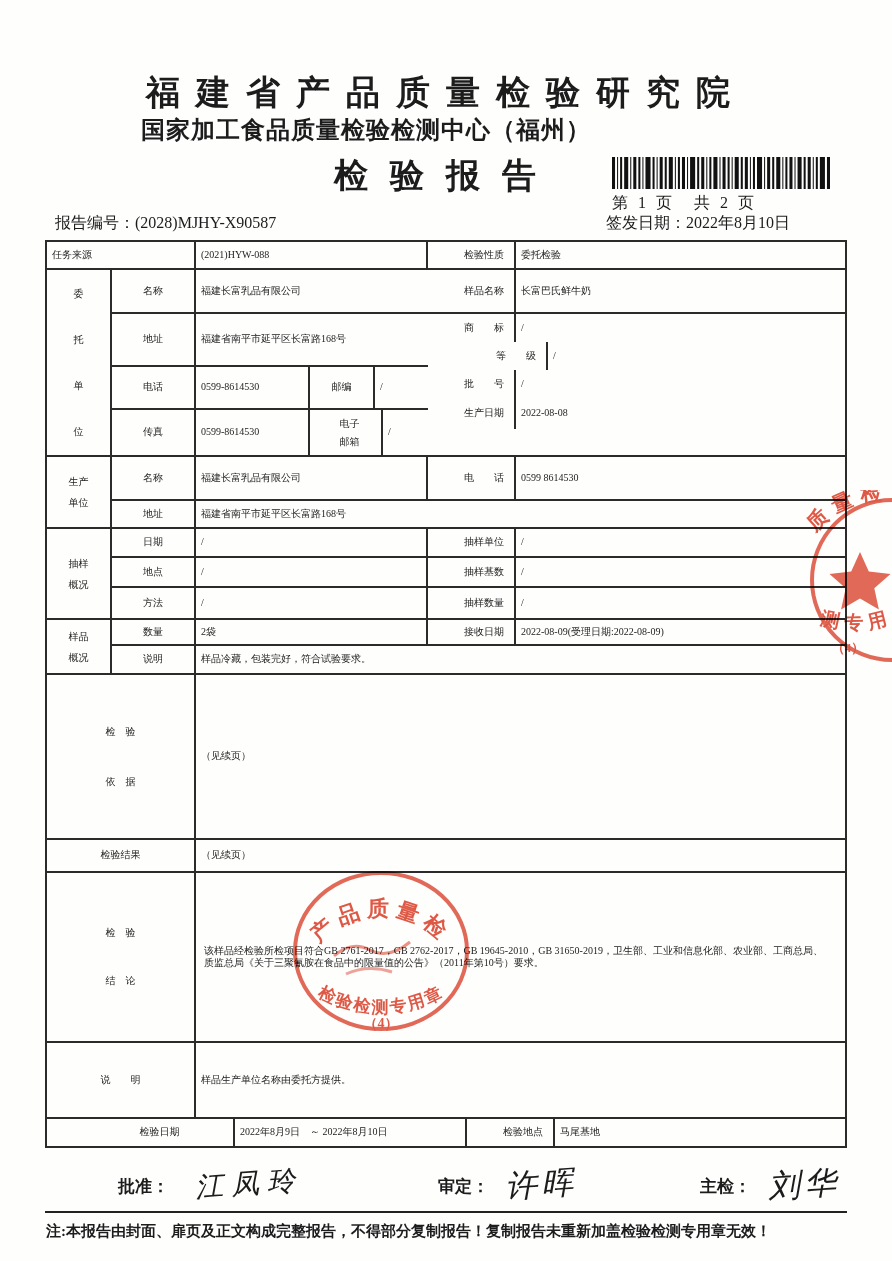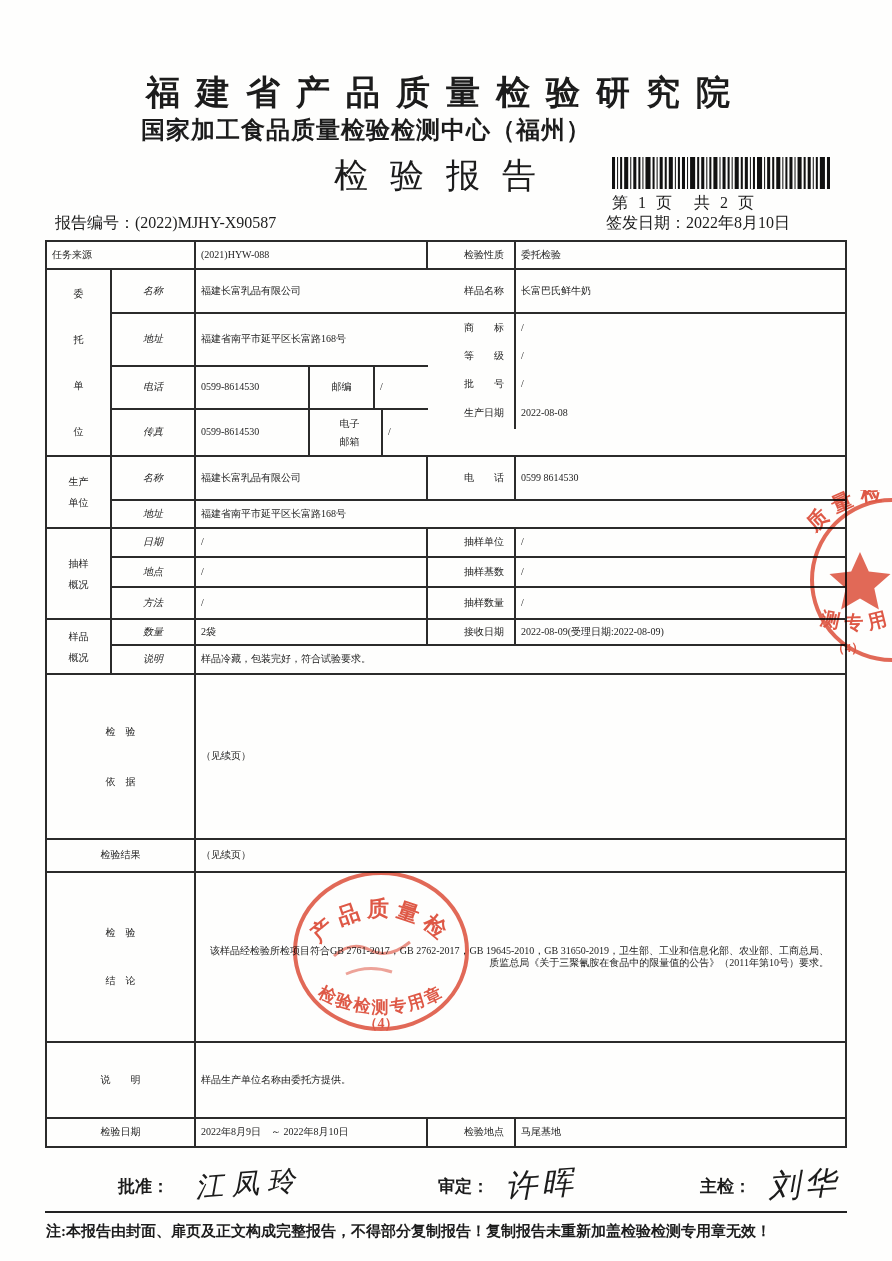--- a/index.html
+++ b/index.html
@@ -7,47 +7,47 @@
     position:relative;width:892px;height:1261px;background:#fefefd;
     font-family:"Liberation Serif","DejaVu Serif",serif;color:#1c1c1c;
     overflow:hidden;margin:0 auto;
   }
   
   .t1{position:absolute;top:70px;left:0;width:892px;text-align:center;
       font-size:34px;font-weight:bold;letter-spacing:16px;white-space:nowrap;}
   .t2{position:absolute;top:114px;left:0;width:732px;text-align:center;
       font-size:24px;font-weight:bold;letter-spacing:1px;}
   .t3{position:absolute;top:153px;left:0;width:892px;text-align:center;
-      font-size:34px;font-weight:normal;letter-spacing:22px;}
+      font-size:34px;font-weight:bold;letter-spacing:22px;}
   .barcode{position:absolute;left:612px;top:157px;width:218px;height:32px;}
   .pageinfo{position:absolute;left:612px;top:193px;font-size:16px;letter-spacing:3px;}
   .repno{position:absolute;left:55px;top:213px;font-size:16px;}
   .issue{position:absolute;left:606px;top:213px;font-size:16px;}
   
   .tbl{position:absolute;left:45px;top:240px;width:802px;height:908px;
        border:2px solid #2b2b2b;box-sizing:border-box;font-size:10px;line-height:1.25;}
   .band{display:flex;box-sizing:border-box;border-bottom:2px solid #2b2b2b;}
-  .band.last{border-bottom:none;}
+  .band.last{border-bottom:none;margin-left:39px;}
   .cell{box-sizing:border-box;border-right:2px solid #2b2b2b;display:flex;
         align-items:center;padding:0 5px;overflow:hidden;}
   .cell.end{border-right:none;}
   .lbl{justify-content:center;text-align:center;}
   .val{justify-content:flex-start;}
   .stack{display:flex;flex-direction:column;box-sizing:border-box;}
   .srow{display:flex;box-sizing:border-box;border-bottom:2px solid #2b2b2b;}
   .srow.last{border-bottom:none;}
-  .wA{flex:0 0 65px;}  .wB{flex:0 0 84px;font-style:italic;}  .wC{flex:0 0 232px;}
+  .wA{flex:0 0 65px;}  .wB{flex:0 0 84px;}  .wC{flex:0 0 232px;}
   .wF{flex:0 0 88px;padding-left:36px;}  .wAB{flex:0 0 149px;} .wP{flex:0 0 114px;} .wZ{flex:0 0 65px;}
   .grow{flex:1 1 auto;}
   .pre{white-space:pre-line;margin-left:8px;}
   .vgroup{white-space:pre-line;line-height:46px;text-align:center;justify-content:center;}
   .group2{white-space:pre-line;line-height:21px;text-align:center;justify-content:center;}
   .biglbl{white-space:pre-line;line-height:50px;text-align:center;justify-content:center;}
   .conc{display:block;padding:10px 16px 10px 8px;}
-  .conc-inner{display:flex;align-items:center;height:100%;text-align:right;}
+  .conc-inner{display:flex;align-items:center;height:100%;}
   
   .sigrow{position:absolute;left:0;top:1163px;width:892px;height:46px;font-size:17px;}
   .siglbl{position:absolute;top:12px;font-weight:bold;}
   .signame{position:absolute;font-style:italic;transform:rotate(-4deg);
            font-family:"DejaVu Serif","Liberation Serif",serif;}
   .rule{position:absolute;left:45px;top:1211px;width:802px;height:2px;background:#222;}
   .footnote{position:absolute;left:46px;top:1222px;width:820px;font-size:15px;font-weight:bold;}
   
   .stamp{position:absolute;mix-blend-mode:multiply;opacity:.92;pointer-events:none;}
 </style>
@@ -108,21 +108,21 @@
         <rect x="189" y="0" width="2" height="30"></rect>
         <rect x="193" y="0" width="3" height="30"></rect>
       <rect x="198" y="0" width="1" height="30"></rect>
         <rect x="201" y="0" width="2" height="30"></rect>
         <rect x="205" y="0" width="5" height="30"></rect>
       <rect x="212" y="0" width="3" height="30"></rect>
     </g>
   </svg>
 
   <div class="pageinfo">第 1 页　共 2 页</div>
-  <div class="repno"><span>报告编号：</span><span>(2022)MJHY-X90587</span></div>
+  <div class="repno"><span>报告编号：</span><span>(2028)MJHY-X90587</span></div>
   <div class="issue"><span>签发日期：</span><span>2022年8月10日</span></div>
 
   <div class="tbl">
 
     <div class="band" style="height:28px">
       <div class="cell wAB val">任务来源</div>
       <div class="cell wC val">(2021)HYW-088</div>
       <div class="cell wF val">检验性质</div>
       <div class="cell grow end val">委托检验</div>
     </div>
@@ -157,21 +157,21 @@
       </div>
       <div class="stack grow">
         <div class="srow" style="height:44px">
           <div class="cell wF val">样品名称</div>
           <div class="cell grow end val">长富巴氏鲜牛奶</div>
         </div>
         <div class="srow" style="height:28px;border-bottom:none;">
           <div class="cell wF val" style="border-bottom:none">商　　标</div>
           <div class="cell grow end val">/</div>
         </div>
-        <div class="srow" style="height:28px;border-bottom:none;">
+        <div class="srow" style="height:28px;border-bottom:none;margin-left:32px;">
           <div class="cell wF val" style="border-bottom:none">等　　级</div>
           <div class="cell grow end val">/</div>
         </div>
         <div class="srow" style="height:28px;border-bottom:none;">
           <div class="cell wF val" style="border-bottom:none">批　　号</div>
           <div class="cell grow end val">/</div>
         </div>
         <div class="srow last" style="height:31px">
           <div class="cell wF val">生产日期</div>
           <div class="cell grow end val">2022-08-08</div>

